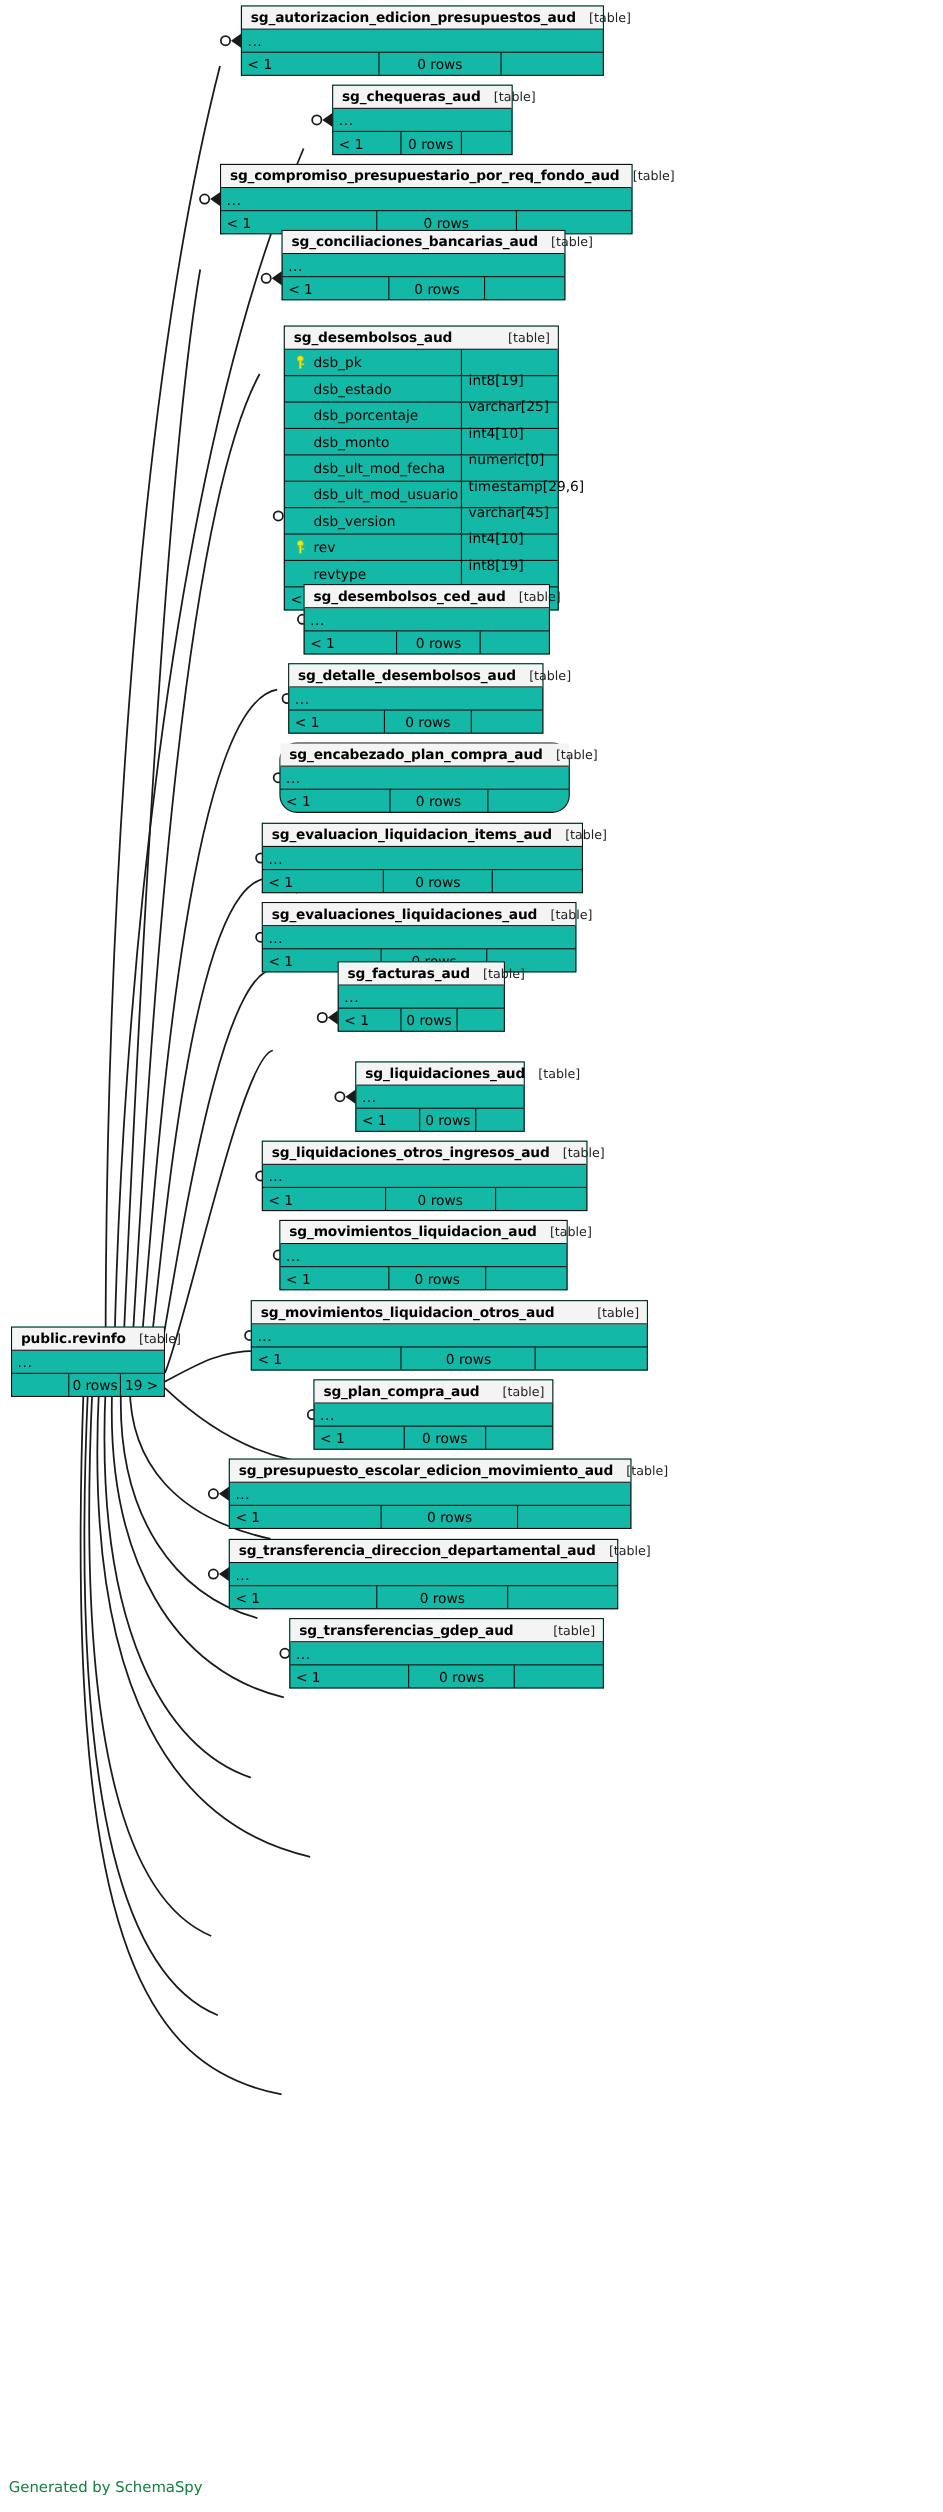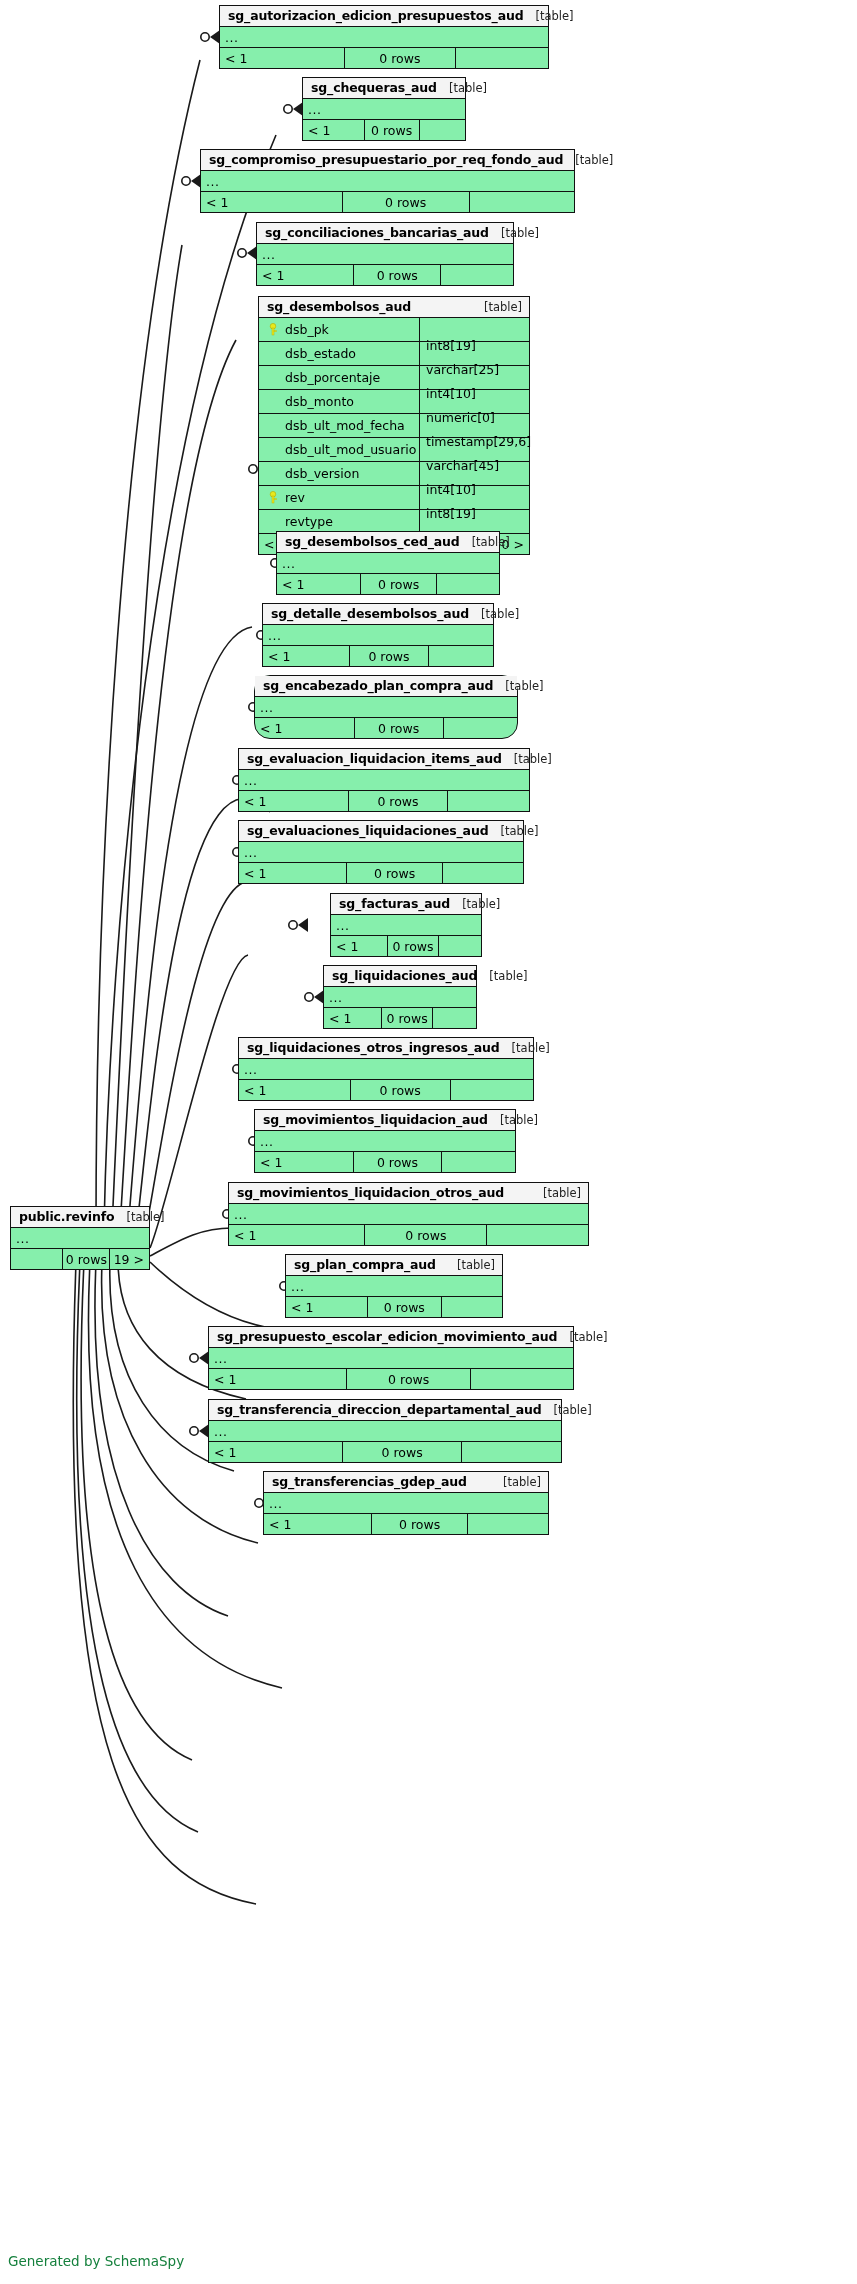--- a/index.html
+++ b/index.html
@@ -21,21 +21,21 @@
   #edge-layer {
     position: absolute;
     left: 0; top: 0;
     width: 857px; height: 2284px;
     pointer-events: none;
   }
   .node {
     position: absolute;
     box-sizing: border-box;
     border: 1.6px solid #111111;
-    background: #86efac;
+    background: #14b8a6;
     z-index: 5;
   }
   .node-header {
     display: flex;
     align-items: center;
     justify-content: space-between;
     background: #f4f4f4;
     border-bottom: 1.6px solid #111111;
     padding: 2px 7px 3px 8px;
     height: 21px;
@@ -222,21 +222,21 @@
       <span class="node-tag">[table]</span>
     </div>
     <div class="node-body">...</div>
     <div class="node-footer">
       <span class="foot-cell foot-left"></span>
       <span class="foot-cell foot-mid">0 rows</span>
       <span class="foot-cell foot-right">19 &gt;</span>
     </div>
   </div>
 
-  <div class="node expanded" style="left:258px; top:296px; width:272px;">
+  <div class="node expanded" style="left:258px; top:296px; width:250px;">
     <div class="node-header">
       <span class="node-title">sg_desembolsos_aud</span>
       <span class="node-tag">[table]</span>
     </div>
 
     <div class="col-row">
       <span class="col-name">
         <span class="col-key">
           <svg width="10" height="13" viewBox="0 0 10 13">
               <circle cx="5" cy="3.2" r="2.8" fill="#e8e81c" stroke="#b5b50f" stroke-width="0.7"></circle>
@@ -358,21 +358,21 @@
       <span class="node-tag">[table]</span>
     </div>
     <div class="node-body">...</div>
     <div class="node-footer">
       <span class="foot-cell foot-left">&lt; 1</span>
       <span class="foot-cell foot-mid">0 rows</span>
       <span class="foot-cell foot-right"></span>
     </div>
   </div>
 
-  <div class="node" style="left:256px; top:222px; width:258px;">
+  <div class="node" style="left:256px; top:209px; width:258px;">
     <div class="node-header">
       <span class="node-title">sg_conciliaciones_bancarias_aud</span>
       <span class="node-tag">[table]</span>
     </div>
     <div class="node-body">...</div>
     <div class="node-footer">
       <span class="foot-cell foot-left">&lt; 1</span>
       <span class="foot-cell foot-mid">0 rows</span>
       <span class="foot-cell foot-right"></span>
     </div>
@@ -436,21 +436,21 @@
       <span class="node-tag">[table]</span>
     </div>
     <div class="node-body">...</div>
     <div class="node-footer">
       <span class="foot-cell foot-left">&lt; 1</span>
       <span class="foot-cell foot-mid">0 rows</span>
       <span class="foot-cell foot-right"></span>
     </div>
   </div>
 
-  <div class="node" style="left:307px; top:893px; width:152px;margin-left:23px;">
+  <div class="node" style="left:307px; top:874px; width:152px;">
     <div class="node-header">
       <span class="node-title">sg_facturas_aud</span>
       <span class="node-tag">[table]</span>
     </div>
     <div class="node-body">...</div>
     <div class="node-footer">
       <span class="foot-cell foot-left">&lt; 1</span>
       <span class="foot-cell foot-mid">0 rows</span>
       <span class="foot-cell foot-right"></span>
     </div>

